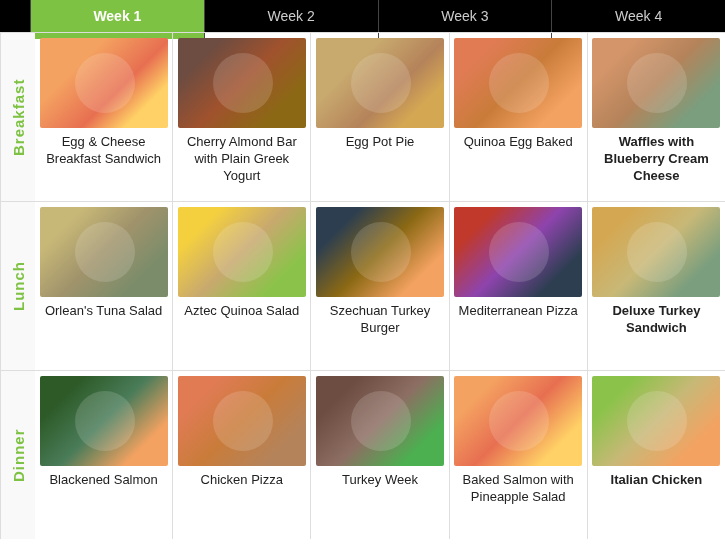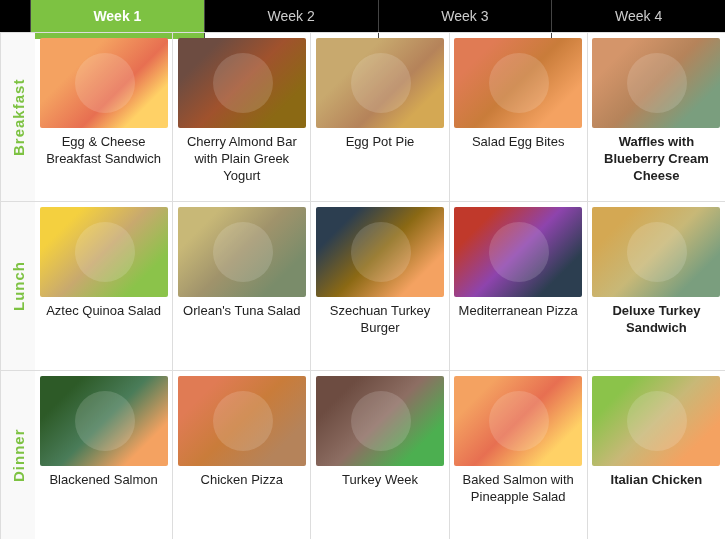--- a/index.html
+++ b/index.html
@@ -168,38 +168,38 @@
         <div class="meal-item">
           <div class="img-placeholder img-cherry-almond"></div>
           <div class="meal-name">Cherry Almond Bar with Plain Greek Yogurt</div>
         </div>
         <div class="meal-item">
           <div class="img-placeholder img-egg-pot-pie"></div>
           <div class="meal-name">Egg Pot Pie</div>
         </div>
         <div class="meal-item">
           <div class="img-placeholder img-quinoa-egg"></div>
-          <div class="meal-name">Salad Egg Bites</div>
+          <div class="meal-name">Quinoa Egg Baked</div>
         </div>
         <div class="meal-item">
           <div class="img-placeholder img-waffles"></div>
           <div class="meal-name">Waffles with Blueberry Cream Cheese</div>
         </div>
       </div>
     </div>
     <div class="meal-row">
       <div class="meal-label">Lunch</div>
       <div class="meal-items">
         <div class="meal-item">
+          <div class="img-placeholder img-tuna-salad"></div>
+          <div class="meal-name">Orlean's Tuna Salad</div>
+        </div>
+        <div class="meal-item">
           <div class="img-placeholder img-aztec"></div>
           <div class="meal-name">Aztec Quinoa Salad</div>
-        </div>
-        <div class="meal-item">
-          <div class="img-placeholder img-tuna-salad"></div>
-          <div class="meal-name">Orlean's Tuna Salad</div>
         </div>
         <div class="meal-item">
           <div class="img-placeholder img-szechuan"></div>
           <div class="meal-name">Szechuan Turkey Burger</div>
         </div>
         <div class="meal-item">
           <div class="img-placeholder img-mediterranean"></div>
           <div class="meal-name">Mediterranean Pizza</div>
         </div>
         <div class="meal-item">

